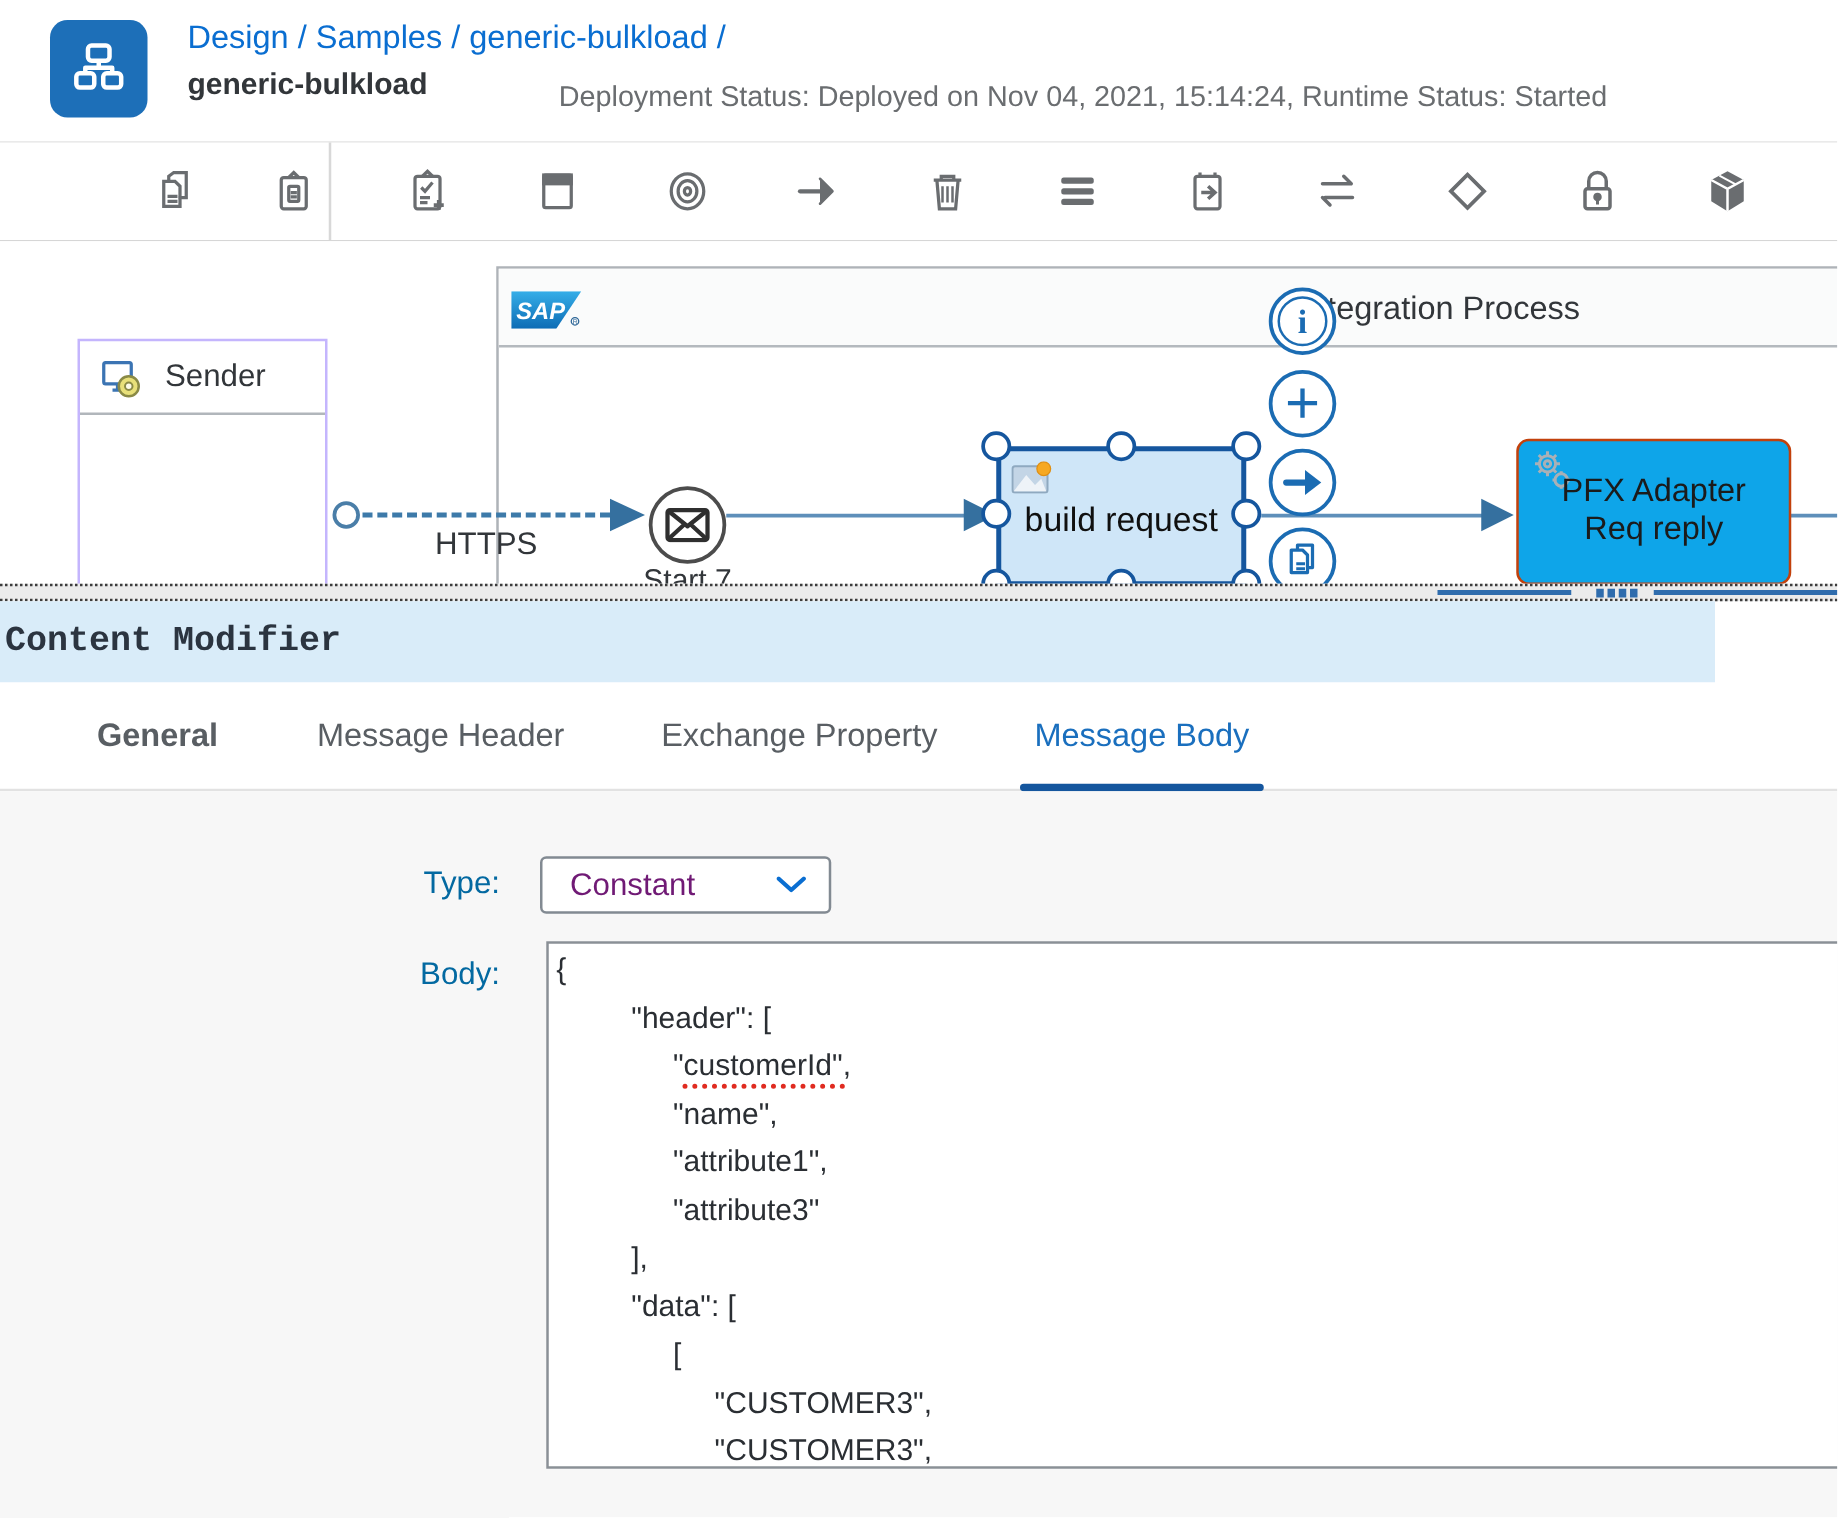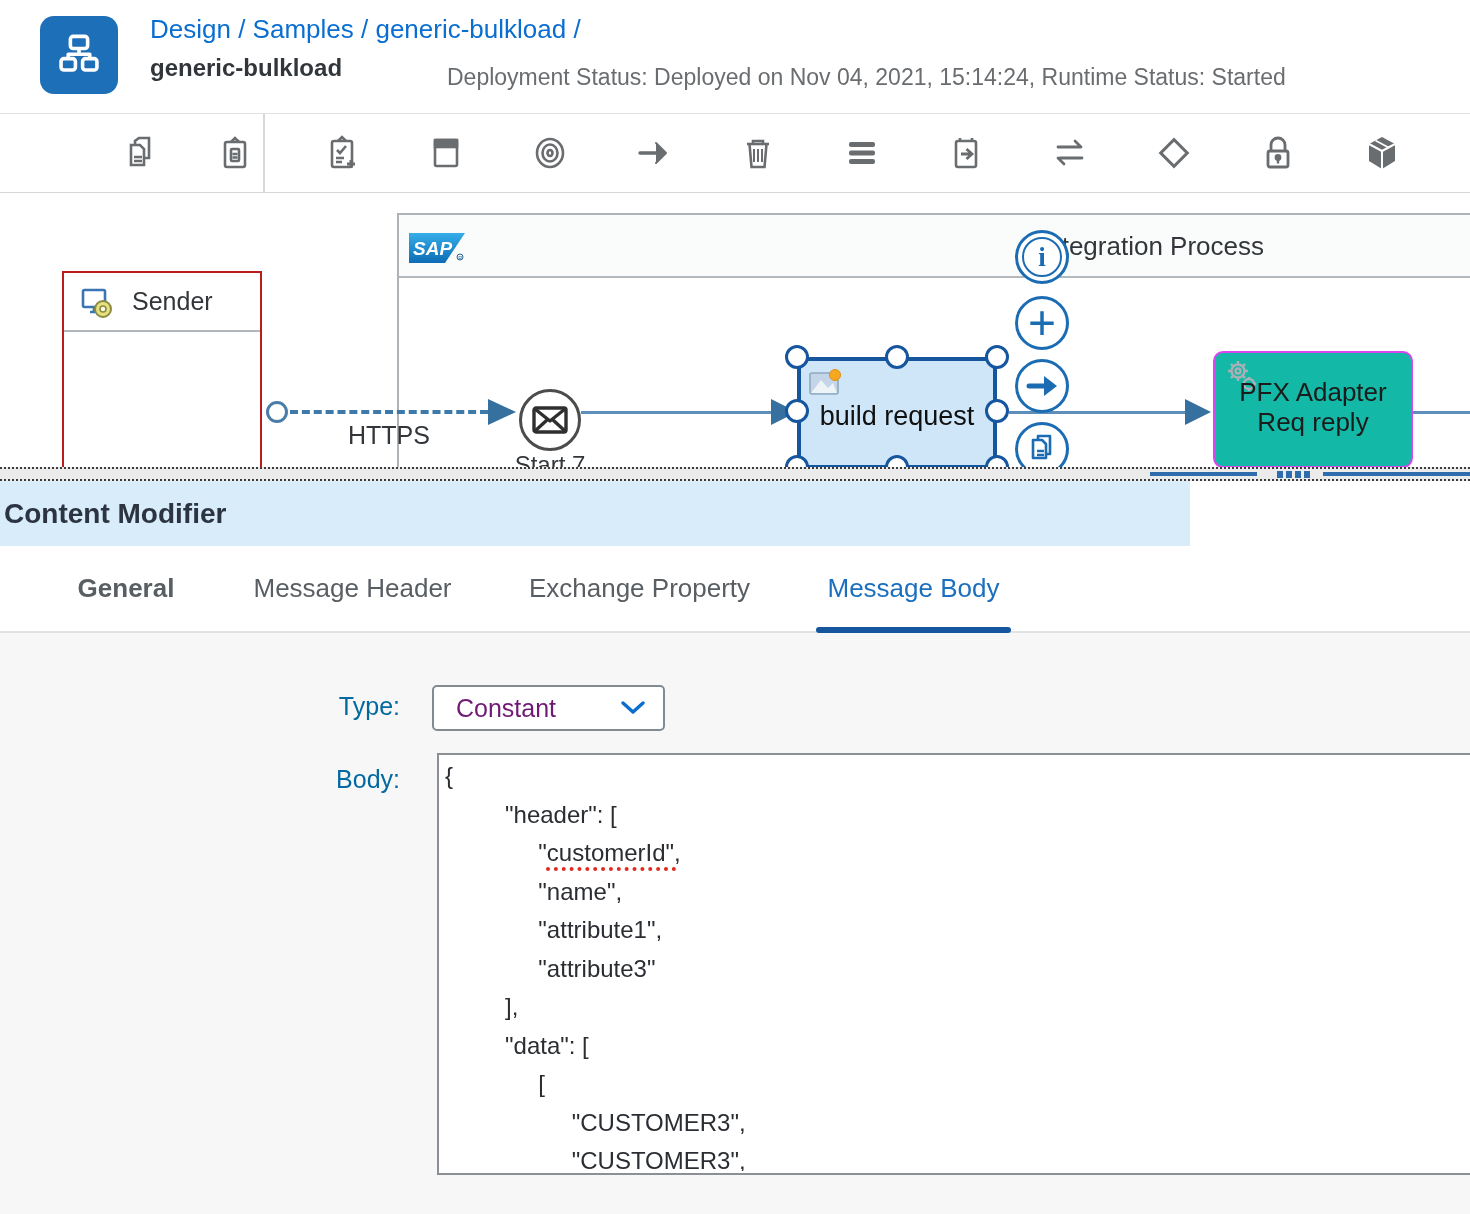--- a/index.html
+++ b/index.html
@@ -15,21 +15,21 @@
   .pg-status { position:absolute; left:447px; top:64px; font-size:23px; color:#6a6d70; }
 
   
   .tbar { position:absolute; left:0; top:113px; width:1470px; height:80px; background:#fff; border-top:1px solid #e3e3e3; border-bottom:1px solid #d6d6d6; display:flex; align-items:center; }
   .tbtn { width:56px; height:56px; display:flex; align-items:center; justify-content:center; flex:0 0 auto; }
   .tbtn svg { display:block; }
   .tsep { width:2px; height:78px; background:#d8d8d8; flex:0 0 auto; }
 
   
   .canvas { position:absolute; left:0; top:193px; width:1470px; height:274px; background:#fff; overflow:hidden; }
-  .pool-sender { position:absolute; left:62px; top:78px; width:200px; height:200px; border:2px solid #b91c1c; background:#fff; }
+  .pool-sender { position:absolute; left:62px; top:78px; width:200px; height:200px; border:2px solid #c4b5fd; background:#fff; }
   .pool-sender .phead { height:59px; border-bottom:2px solid #b1b6bb; display:flex; align-items:center; }
   .pool-sender .phead span.lbl { font-size:25px; color:#32363a; margin-left:18px; }
   .pool-ip { position:absolute; left:397px; top:20px; width:1210px; height:300px; border:2px solid #aeb3b8; background:#fff; }
   .pool-ip .pband { height:63px; border-bottom:2px solid #b4b9be; background:#fafbfb; }
   .ip-label { position:absolute; left:1040px; top:38px; font-size:26px; color:#32363a; }
 
   .conn { position:absolute; background:#5e8fba; height:3px; }
   .dash { position:absolute; border-top:4px dashed #3d7aa9; height:0; }
   .ah { position:absolute; width:0; height:0; border-top:13px solid transparent; border-bottom:13px solid transparent; }
   .edge-dot { position:absolute; width:22px; height:22px; border:3px solid #4a7ea8; background:#fff; border-radius:50%; }
@@ -40,31 +40,31 @@
 
   .task { position:absolute; left:797px; top:164px; width:200px; height:112px; background:#cfe6f8; border:4px solid #15569e; border-radius:3px; }
   .task .tlabel { position:absolute; left:0; right:0; top:40px; text-align:center; font-size:27px; color:#101010; }
   .task .ticon { position:absolute; left:8px; top:8px; }
   .handle { position:absolute; width:24px; height:24px; border:3px solid #15569e; background:#fff; border-radius:50%; }
 
   .ctxbtn { position:absolute; left:1015px; width:54px; height:54px; border:3px solid #1b6cb3; border-radius:50%; background:#fff; display:flex; align-items:center; justify-content:center; color:#1b6cb3; }
   .ctxbtn .inner-ring { width:40px; height:40px; border:2.5px solid #1b6cb3; border-radius:50%; display:flex; align-items:center; justify-content:center; font-family:"Liberation Serif", serif; font-weight:bold; font-size:27px; }
   .ctxbtn .plus { font-size:48px; font-weight:400; line-height:44px; }
 
-  .adapter { position:absolute; left:1213px; top:158px; width:200px; height:117px; background:#14b8a6; border:2px solid #d946ef; border-radius:10px; }
+  .adapter { position:absolute; left:1213px; top:158px; width:220px; height:117px; background:#0ea5e9; border:2px solid #c2410c; border-radius:10px; }
   .adapter .alabel { position:absolute; left:0; right:0; top:24px; text-align:center; font-size:26px; line-height:30px; color:#1b1b1b; white-space:pre-line; }
   .adapter .gear { position:absolute; left:6px; top:4px; }
 
   
   .splitter { position:absolute; left:0; top:467px; width:1470px; height:14px; background:#ebebeb; border-top:2px dotted #3c3c3c; border-bottom:2px dotted #3c3c3c; }
   .sp-line { position:absolute; top:3px; height:4px; background:#2f6cad; }
   .sp-dot { position:absolute; top:2px; width:6px; height:7px; background:#2f6cad; }
 
   
-  .panel-head { position:absolute; left:0; top:481px; width:1190px; height:65px; background:#d9ecf9; display:flex; align-items:center; }
+  .panel-head { position:absolute; left:0; top:481px; width:1372px; height:65px; background:#d9ecf9; display:flex; align-items:center;font-family:Liberation Mono, monospace; }
   .panel-head .ptitle { font-size:28px; font-weight:bold; color:#2b3440; margin-left:4px; }
 
   .tabs { position:absolute; left:0; top:546px; width:1470px; height:87px; background:#fff; border-bottom:2px solid #e2e2e2; display:flex; align-items:center; }
   .tab { font-size:26px; color:#595e63; flex:0 0 auto; position:relative; height:87px; display:flex; align-items:center; justify-content:center; }
   .tab.active { color:#1a6fbe; }
   .tab.active .tab-underline { position:absolute; left:0; right:0; bottom:-1px; height:6px; background:#15569e; border-radius:4px; }
 
   .content { position:absolute; left:0; top:633px; width:1470px; height:581px; background:#f7f7f7; overflow:hidden; }
   .frm-lbl { position:absolute; font-size:25px; color:#0369a1; text-align:right; width:75px; }
   .select { position:absolute; left:432px; top:52px; width:233px; height:46px; background:#fff; border:2px solid #828a92; border-radius:5px; display:flex; align-items:center; }

